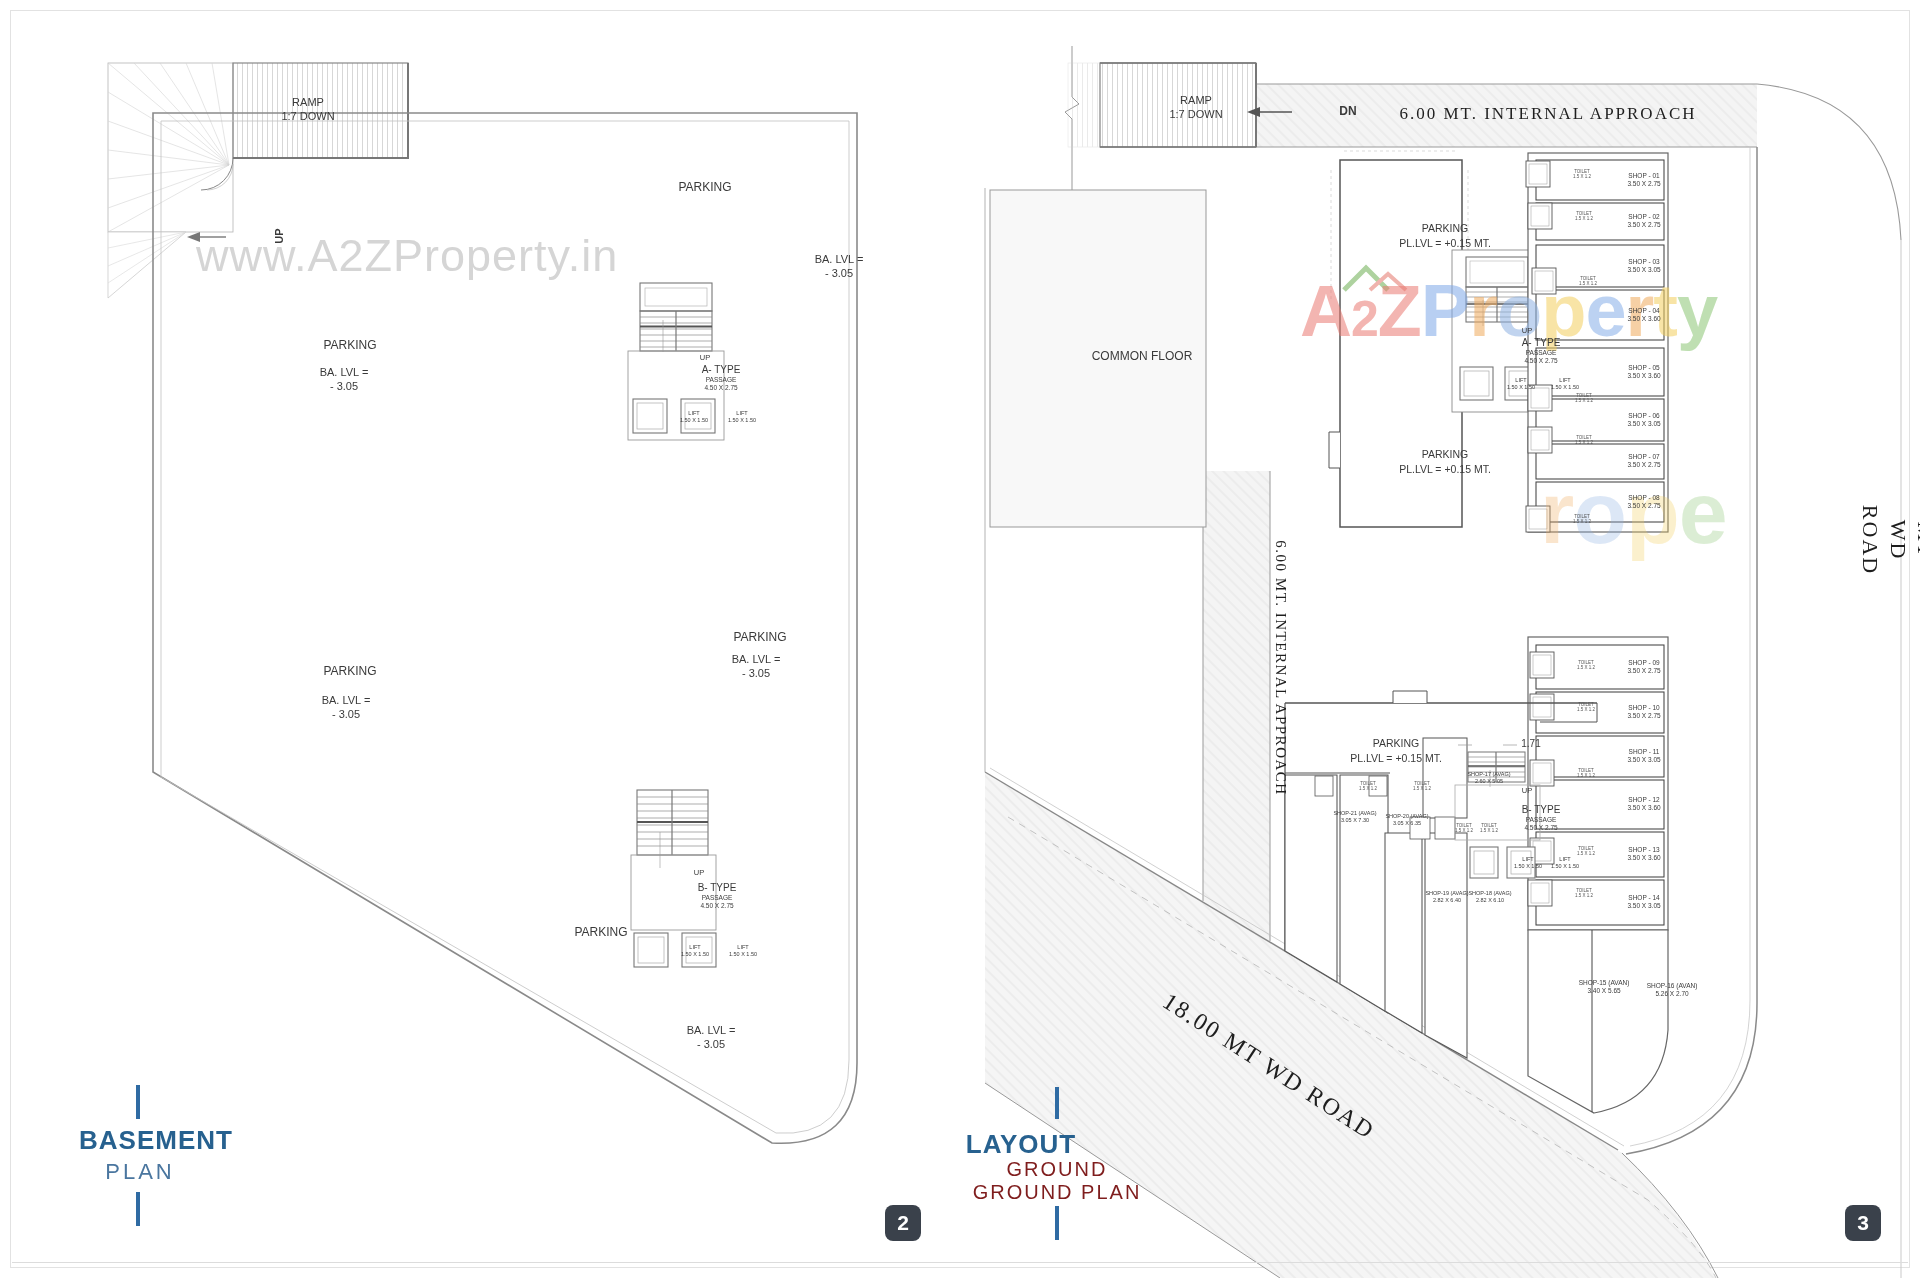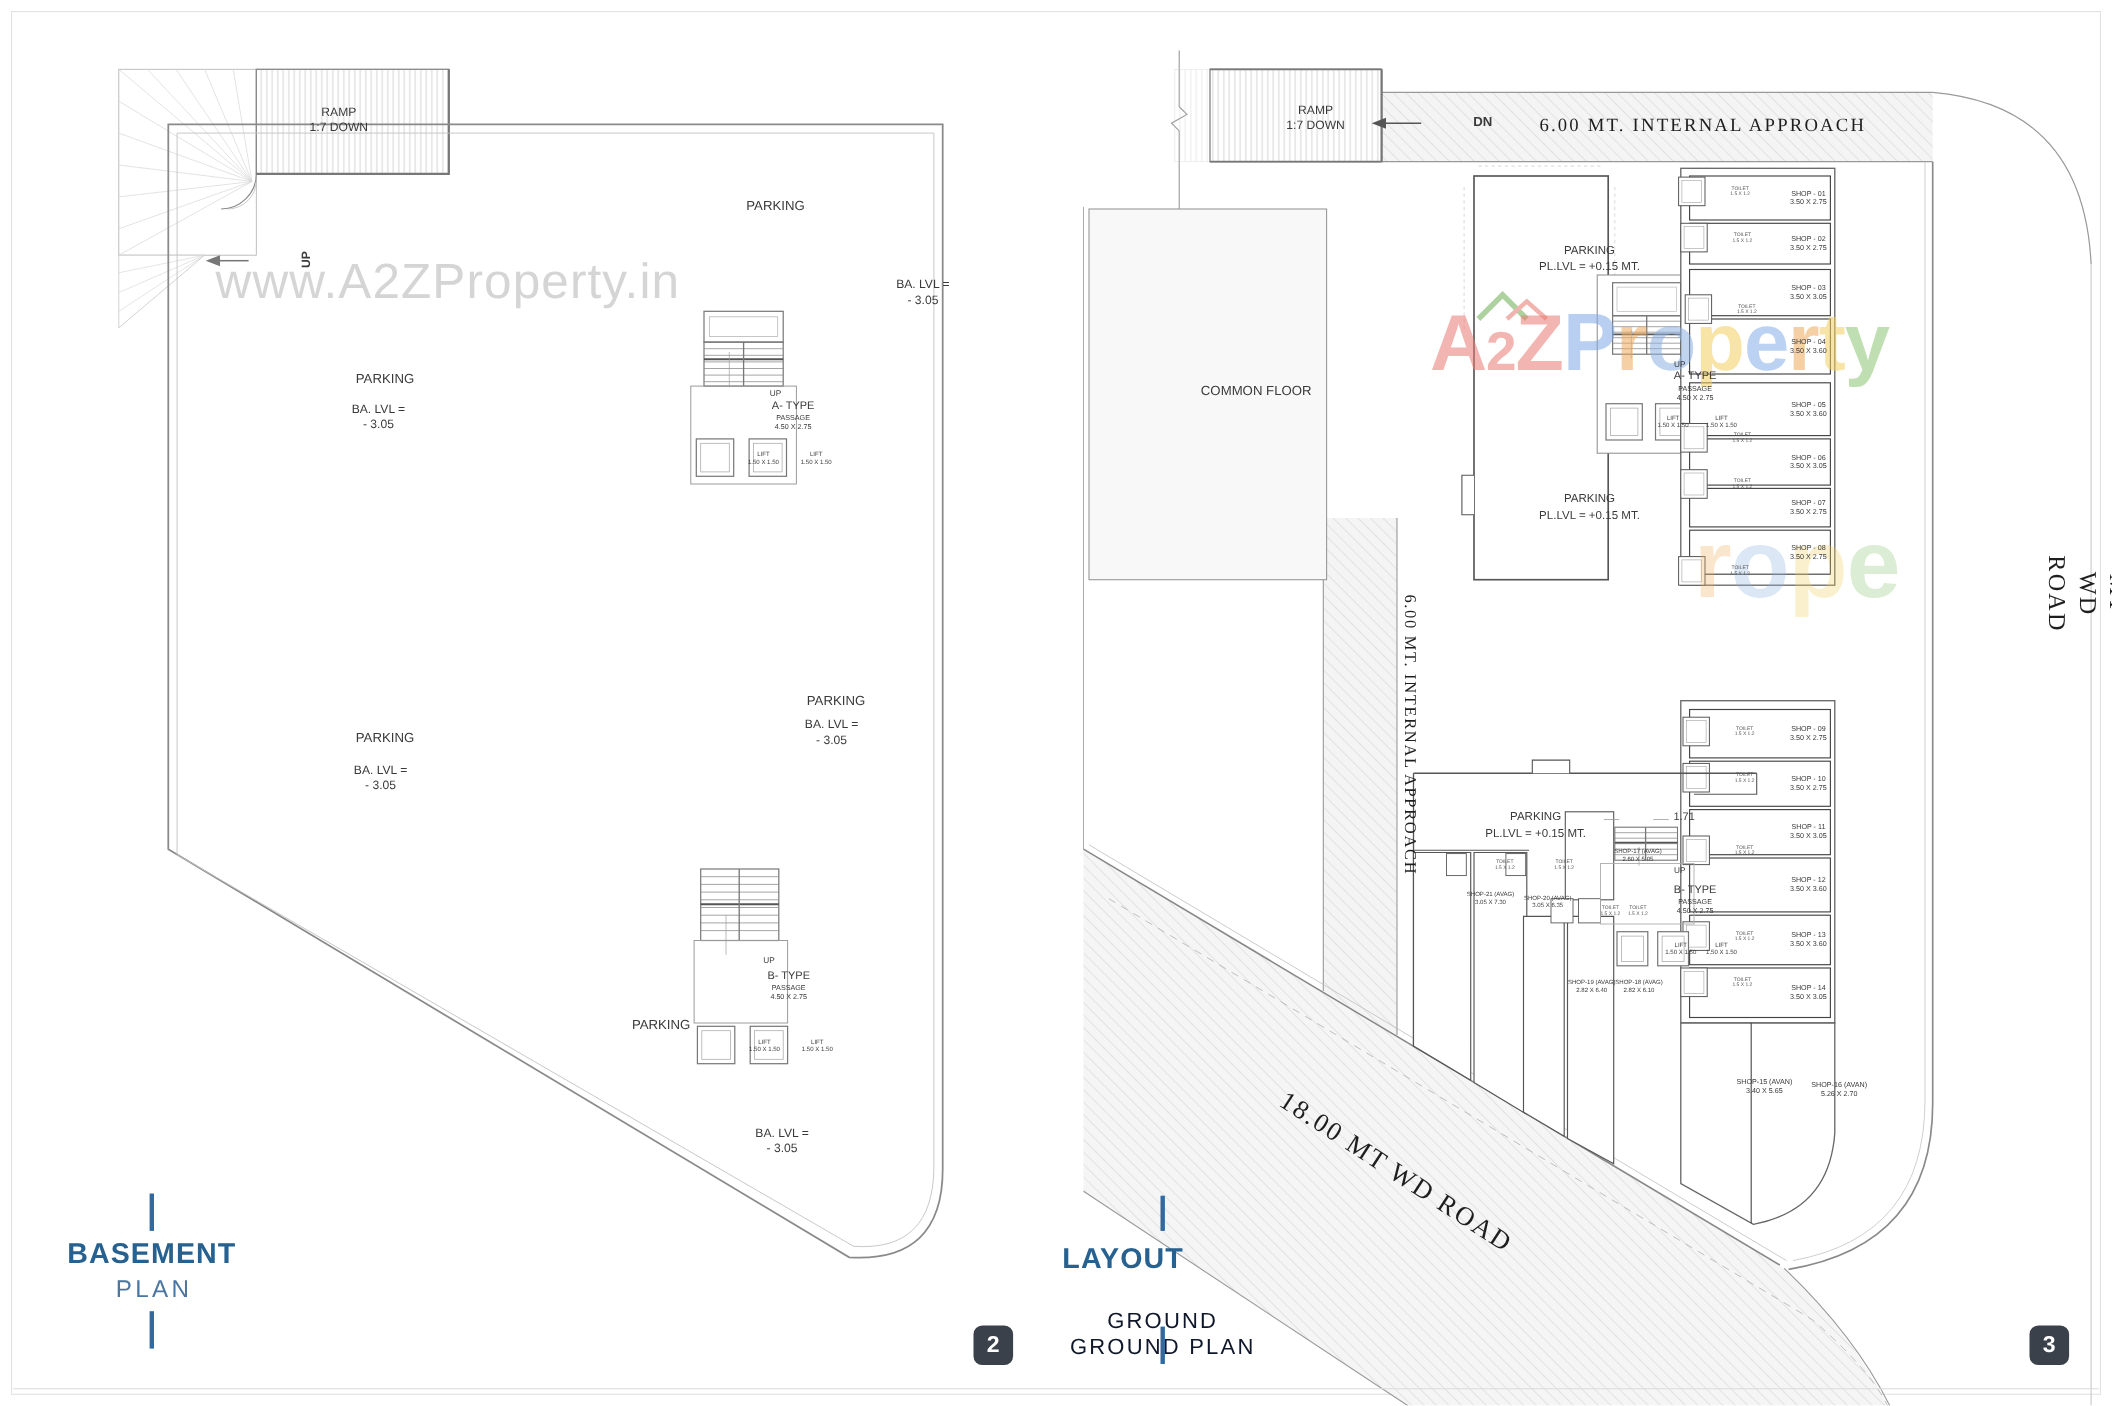--- a/index.html
+++ b/index.html
@@ -27,21 +27,21 @@
   .wm-left{position:absolute;left:196px;top:230px;width:520px;font-size:45px;color:#cecece;
            letter-spacing:1px;opacity:.85;}
   .brand{position:absolute;left:1300px;top:268px;height:90px;display:flex;align-items:baseline;
          opacity:.55;font-weight:bold;letter-spacing:-1px;}
   .brand span{display:inline-block;}
   .brand-echo{position:absolute;left:1540px;top:462px;opacity:.3;font-weight:bold;}
   .brand-roof{position:absolute;left:1340px;top:262px;opacity:.65;}
   .cap{position:absolute;transform:translate(-50%,-50%);text-align:center;white-space:nowrap;}
   .cap-title{font-size:26px;font-weight:bold;color:#27618f;letter-spacing:1px;}
   .cap-sub{font-size:22px;color:#4a769f;letter-spacing:3px;}
-  .cap-sub2{font-size:20px;color:#0f172a;letter-spacing:2px;margin-top:33px;}
+  .cap-sub2{font-size:20px;color:#7f1d1d;letter-spacing:2px;}
   .tick{position:absolute;width:4px;background:#2f6ba3;}
   .badge{position:absolute;width:36px;height:36px;background:#3a414b;border-radius:8px;color:#fff;
          font-size:21px;font-weight:bold;display:flex;align-items:center;justify-content:center;}
   .botline{position:absolute;left:12px;right:12px;top:1262px;height:1px;background:#dcdcdc;}
 </style>
 </head>
 <body>
 
 <div class="page">
   <div class="frame"></div>
@@ -382,21 +382,21 @@
 1.5 X 1.2</div>
       <div class="lbl s4" style="left: 1445px; top: 828px; transform: translate(-50%, -50%) scale(0.5);">TOILET
 1.5 X 1.2</div>
       <div class="lbl s4" style="left: 1324px; top: 786px; transform: translate(-50%, -50%) scale(0.5);">TOILET
 1.5 X 1.2</div>
       <div class="lbl s4" style="left: 1378px; top: 786px; transform: translate(-50%, -50%) scale(0.5);">TOILET
 1.5 X 1.2</div>
     </div>
 
   <div class="tick" style="left:136px;top:1085px;height:34px;"></div>
-  <div class="cap cap-title" style="left:138px;top:1140px;text-align:center;">BASEMENT</div>
+  <div class="cap cap-title" style="left:156px;top:1140px;text-align:center;">BASEMENT</div>
   <div class="cap cap-sub" style="left:140px;top:1172px;">PLAN</div>
   <div class="tick" style="left:136px;top:1192px;height:34px;"></div>
 
   <div class="tick" style="left:1055px;top:1087px;height:32px;"></div>
   <div class="cap cap-title" style="left:1021px;top:1144px;">LAYOUT</div>
   <div class="cap cap-sub2" style="left:1057px;top:1169px;">GROUND</div>
   <div class="cap cap-sub2" style="left:1057px;top:1192px;">GROUND PLAN</div>
   <div class="tick" style="left:1055px;top:1206px;height:34px;"></div>
 
   <div class="badge" style="left:885px;top:1205px;">2</div>

